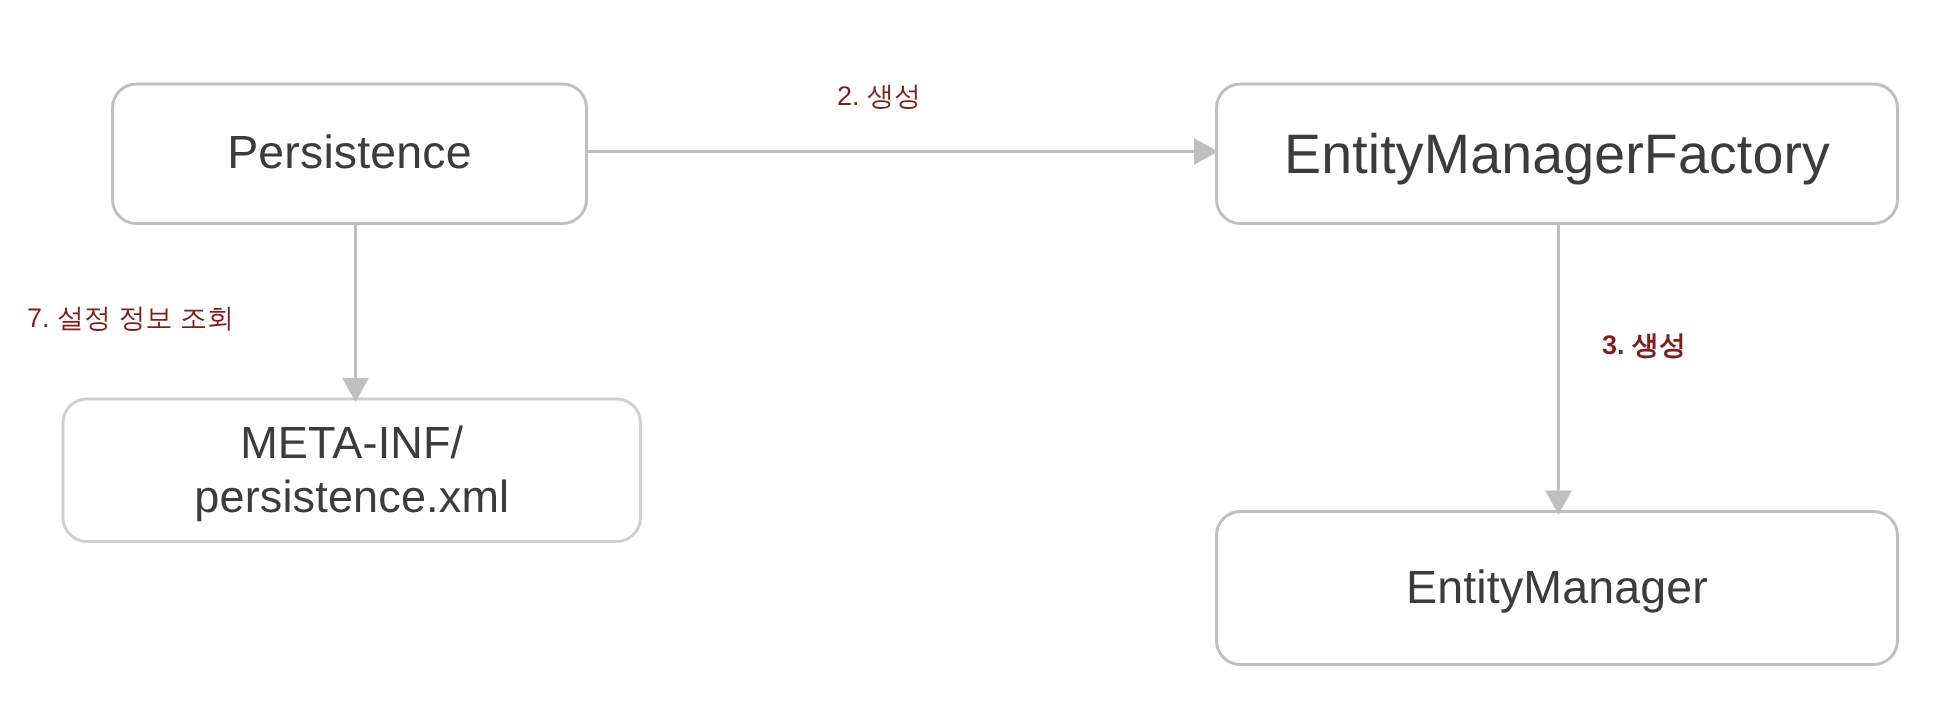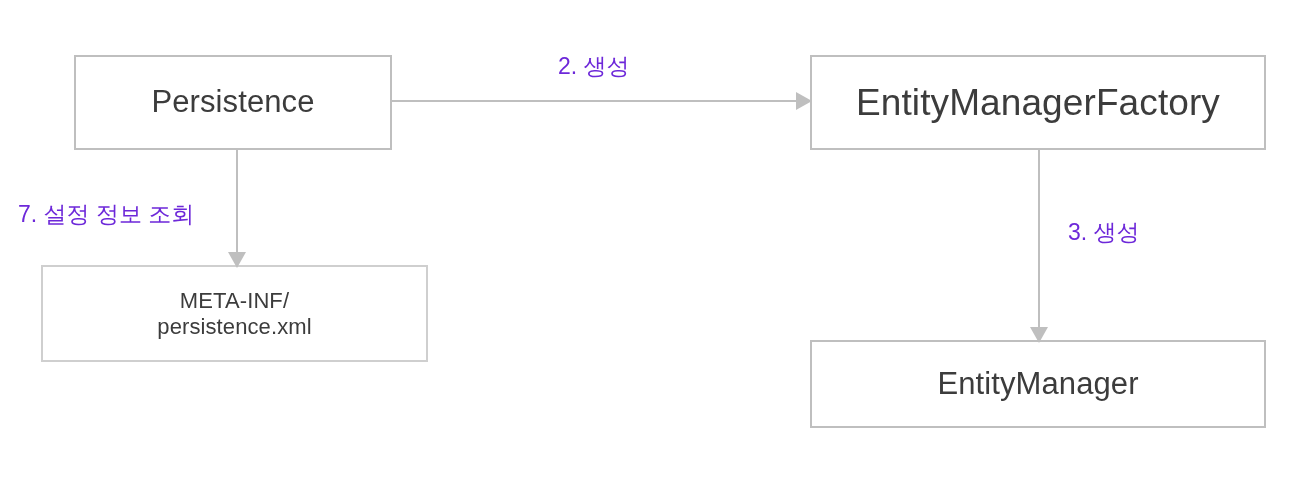--- a/index.html
+++ b/index.html
@@ -20,20 +20,21 @@
   .node {
     position: absolute;
     box-sizing: border-box;
     background: #ffffff;
     display: flex;
     align-items: center;
     justify-content: center;
     text-align: center;
     color: #3c3c3c;
     font-weight: 400;
+    border-radius: 17px;
   }
   .node-label {
     display: block;
     line-height: 1.18;
     white-space: pre-line;
     letter-spacing: 0.1px;
   }
 
   
   #node-persistence {
@@ -42,48 +43,48 @@
     font-size: 31px;
   }
   #node-emf {
     left: 810px; top: 55px;  width: 456px; height: 95px;
     border: 2px solid #bfbfbf;
     font-size: 37px;
   }
   #node-metainf {
     left: 41px;  top: 265px; width: 387px; height: 97px;
     border: 2px solid #cfcfcf;
-    font-size: 22px;
+    font-size: 30px;
   }
   #node-em {
-    left: 810px; top: 340px; width: 456px; height: 88px;
+    left: 810px; top: 340px; width: 456px; height: 104px;
     border: 2px solid #bfbfbf;
     font-size: 31px;
   }
 
   
   .edge {
     position: absolute;
     overflow: visible;
   }
   #edge-persistence-emf { left: 392px; top: 84px; width: 420px; height: 34px; }
   #edge-persistence-metainf { left: 219px; top: 150px; width: 36px; height: 118px; }
   #edge-emf-em { left: 1021px; top: 150px; width: 36px; height: 193px; }
 
   
   .edge-label {
     position: absolute;
-    color: #6d28d9;
-    font-size: 23px;
+    color: #7f1d1d;
+    font-size: 18px;
     white-space: nowrap;
     line-height: 1;
   }
   #label-1 { left: 18px;   top: 203px; }
   #label-2 { left: 558px;  top: 55px; }
-  #label-3 { left: 1068px; top: 221px; }
+  #label-3 { left: 1068px; top: 221px; font-weight: bold; }
 </style>
 </head>
 <body>
 
 <div id="canvas">
 
   <div class="node" id="node-persistence">
     <span class="node-label">Persistence</span>
   </div>
 

